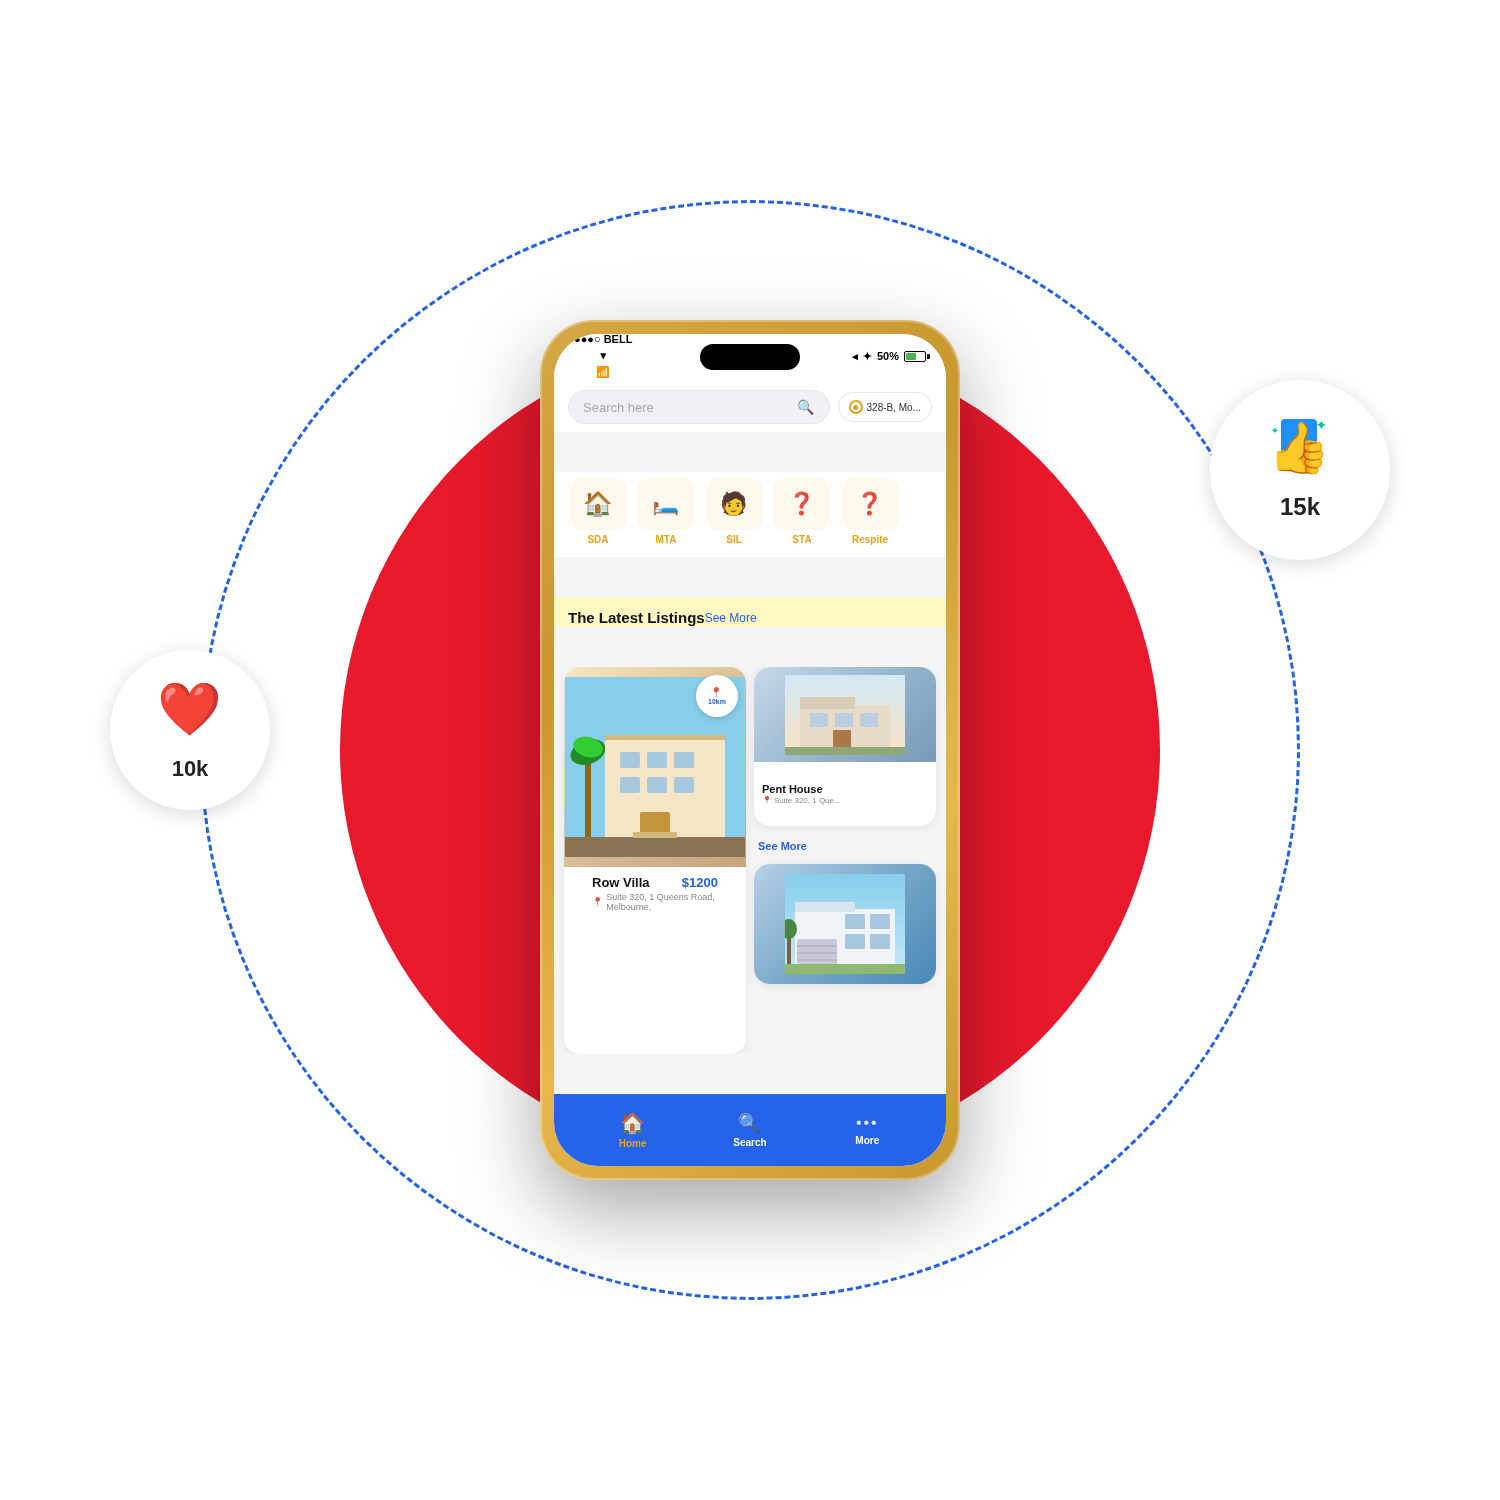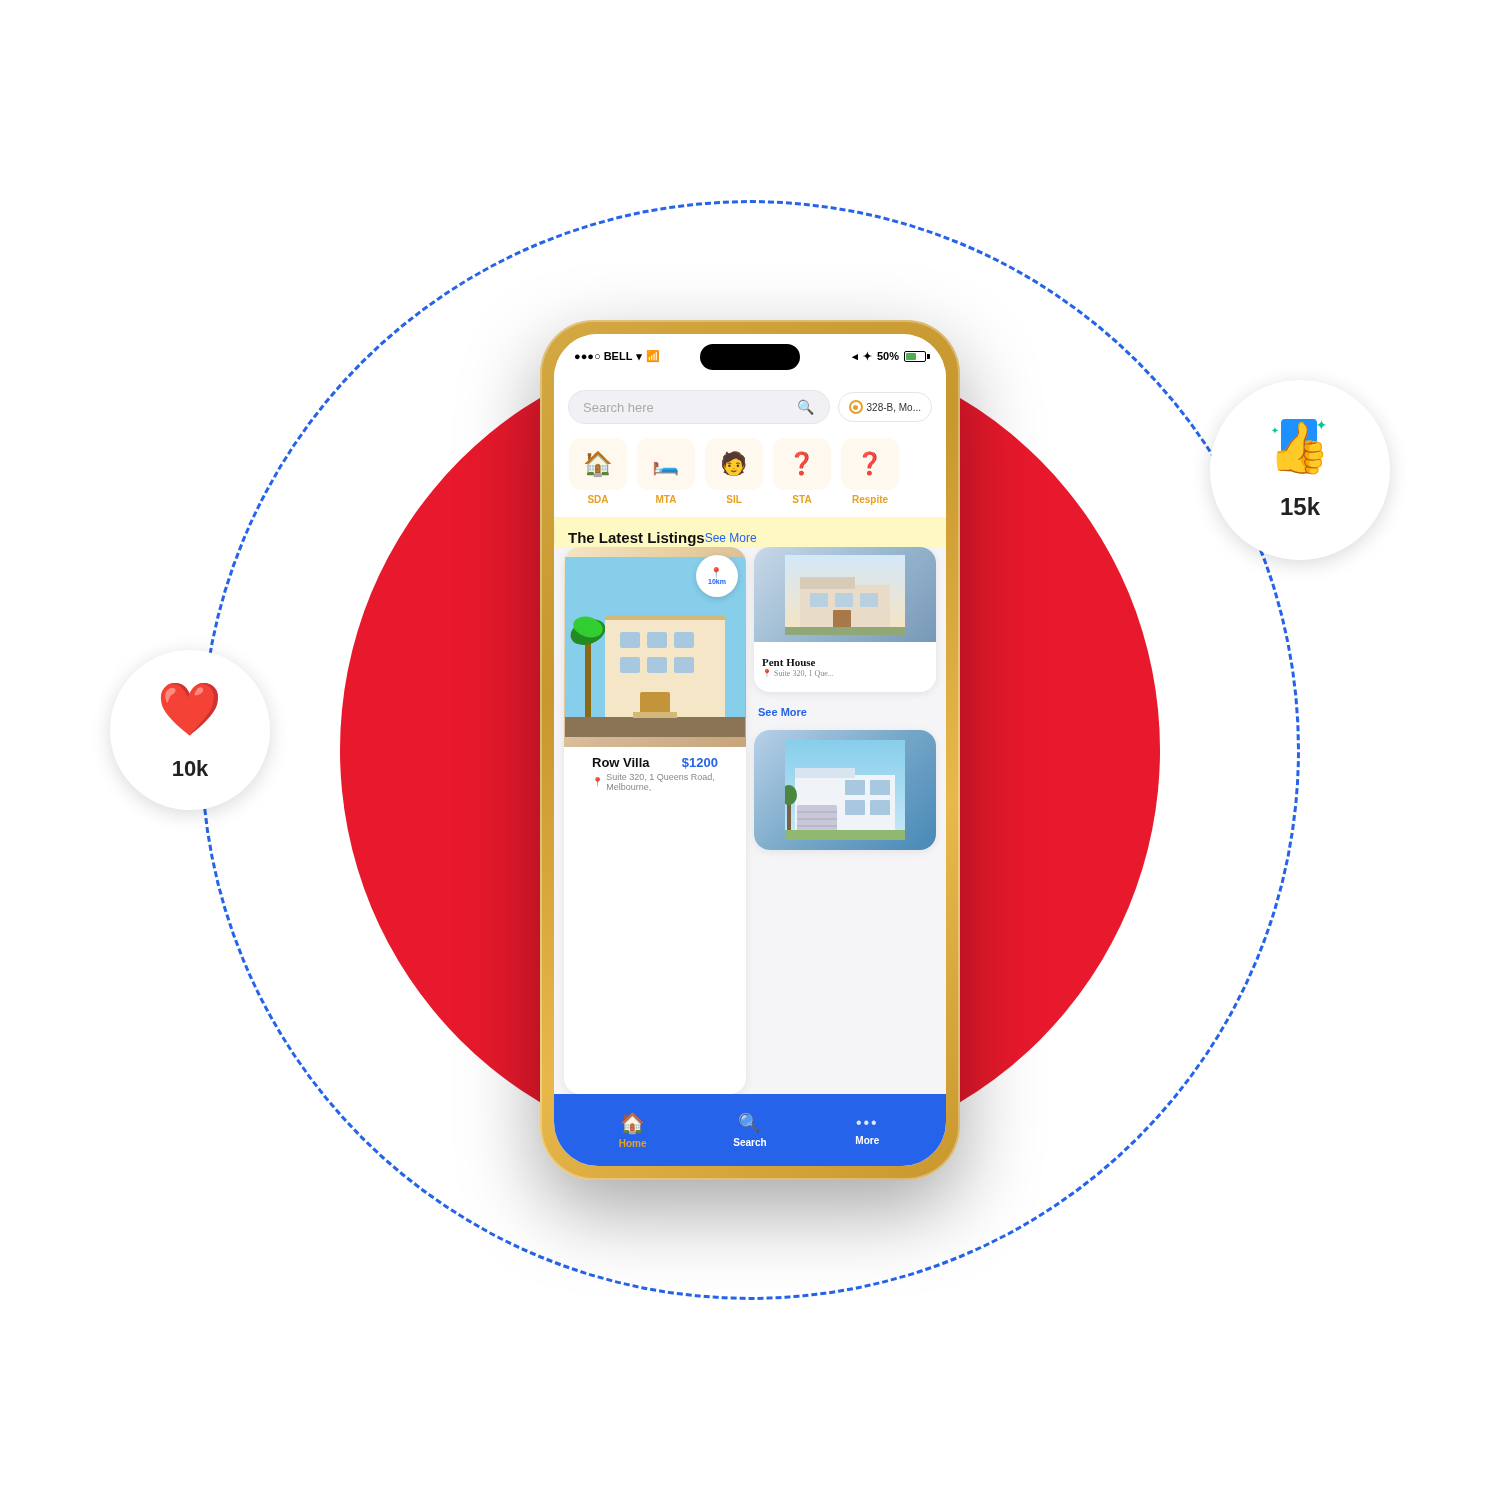--- a/index.html
+++ b/index.html
@@ -129,20 +129,21 @@
       flex-shrink: 0;
     }
 
     .status-left {
       font-size: 11px;
       font-weight: 600;
       color: #000;
       display: flex;
       align-items: center;
       gap: 4px;
+      flex-direction: column;
     }
 
     .status-right {
       font-size: 11px;
       font-weight: 600;
       color: #000;
       display: flex;
       align-items: center;
       gap: 5px;
     }
@@ -188,20 +189,21 @@
       z-index: 10;
     }
 
     
     .app-content {
       flex: 1;
       overflow: hidden;
       background: #f5f5f7;
       display: flex;
       flex-direction: column;
+      gap: 40px;
     }
 
     
     .search-area {
       background: #fff;
       padding: 12px 14px 8px;
       display: flex;
       align-items: center;
       gap: 8px;
     }
@@ -393,22 +395,21 @@
       margin-top: 2px;
     }
 
     .pin-icon {
       font-size: 9px;
       color: #2563eb;
     }
 
     
     .small-card-info {
-      padding: 14px 8px;
-      font-family: Liberation Serif, serif;
+      padding: 21px 8px;
     }
 
     .small-card-name {
       font-size: 11px;
       font-weight: 700;
       color: #111;
     }
 
     .small-card-addr {
       font-size: 8px;

